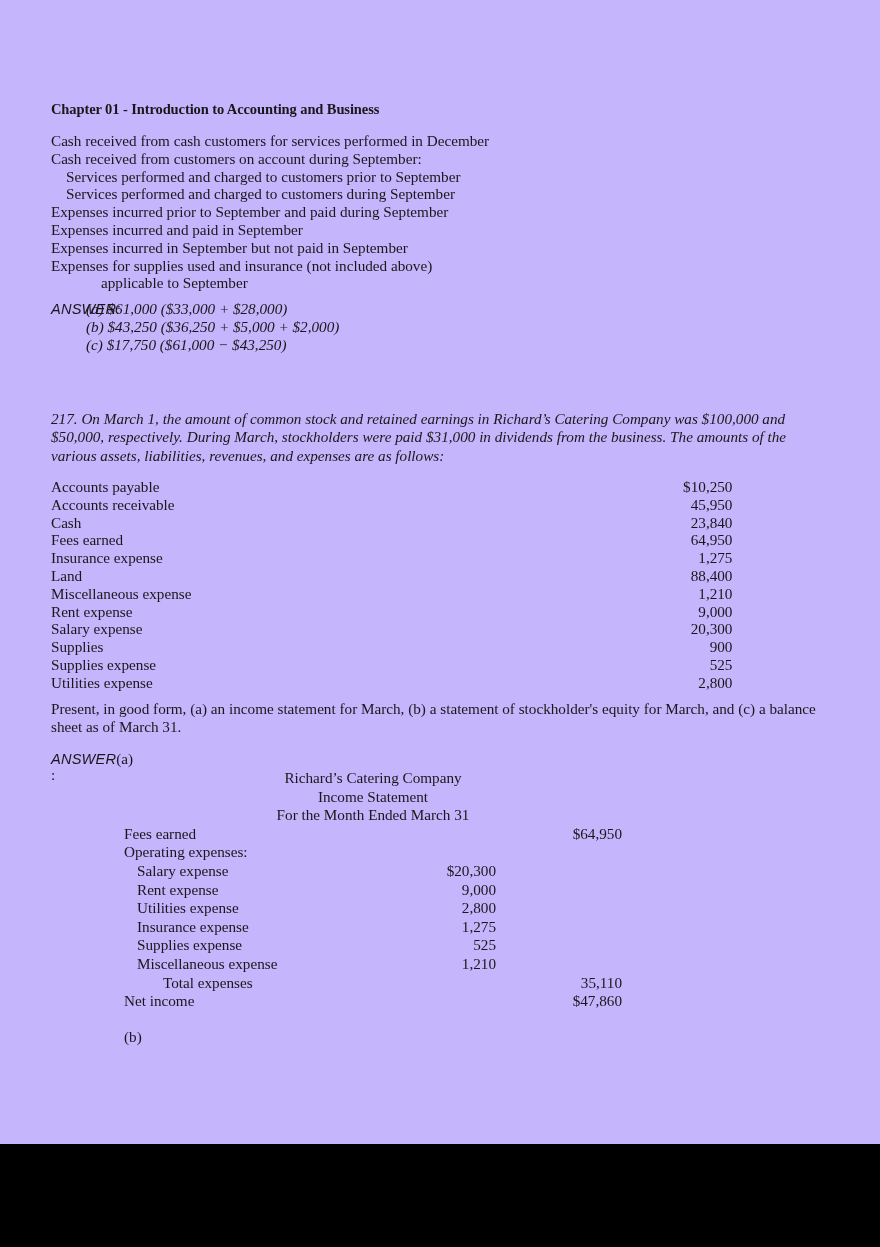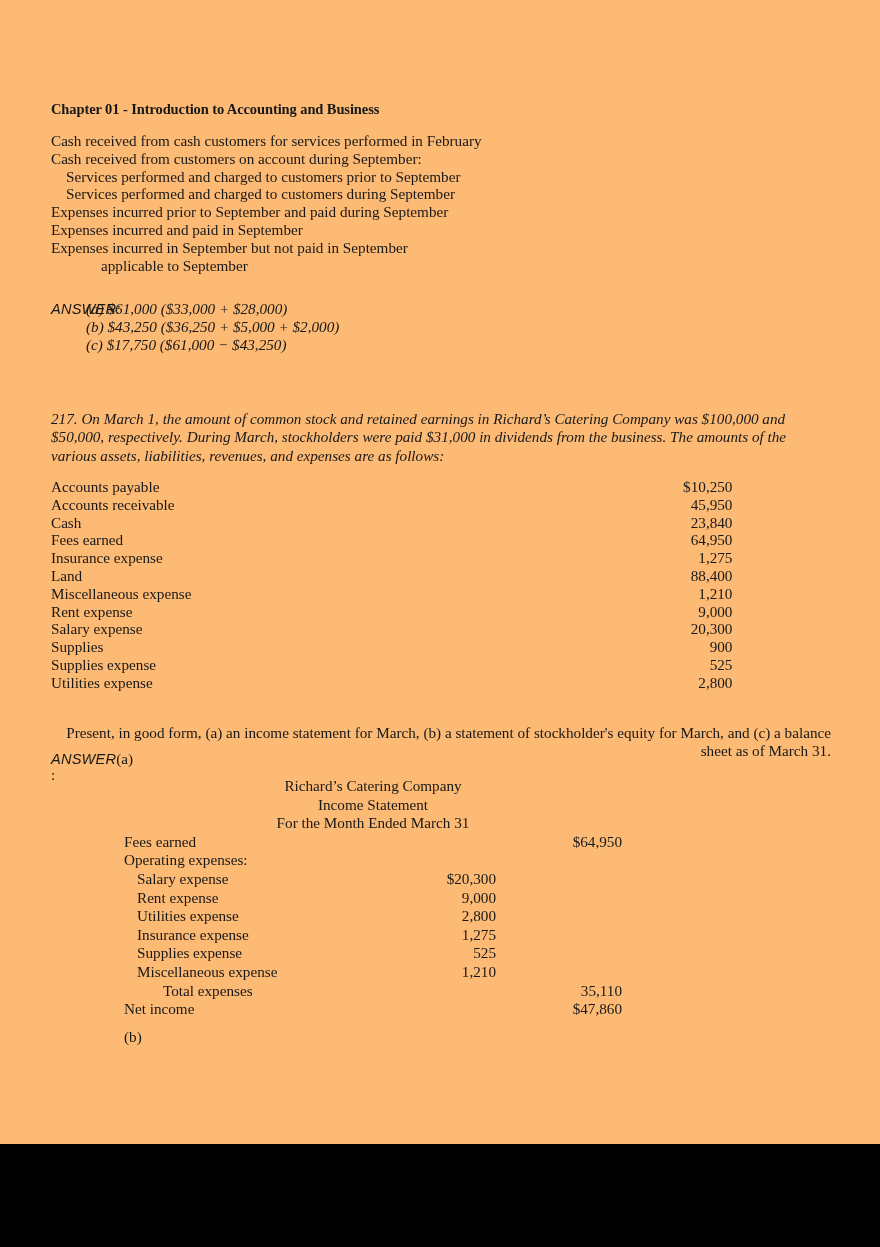--- a/index.html
+++ b/index.html
@@ -15,21 +15,21 @@
     font-family: "Liberation Serif", "DejaVu Serif", serif;
     color: #181818;
     -webkit-font-smoothing: antialiased;
   }
 
   .page {
     position: absolute;
     left: 0; top: 0;
     width: 880px;
     height: 1144px;
-    background: #fdba74;
+    background: #c4b5fd;
   }
 
   .bottom-bar {
     position: absolute;
     left: 0;
     top: 1144px;
     width: 880px;
     height: 103px;
     background: #000000;
   }
@@ -113,42 +113,42 @@
     right: 126px;
     width: 110px;
     text-align: right;
   }
   .stmt .col2 {            
     position: absolute;
     right: 0px;
     width: 110px;
     text-align: right;
   }
-  .stmt-wrap { width: 498px; position: relative; margin-top: 8px; }
+  .stmt-wrap { width: 498px; position: relative; }
   .pad1 { padding-left: 13px; }
   .pad2 { padding-left: 39px; }
 
   .label-b {
     position: absolute;
     left: 124px;
     font-size: 15.2px;
     line-height: 17.8px;
   }
 </style>
 </head>
 <body>
 
 <div class="page">
 
   <div class="chapter-head">Chapter 01 - Introduction to Accounting and Business</div>
 
   <div class="block tbl1" style="top:132px;">
 
     <div class="row">
-      <span class="lbl">Cash received from cash customers for services performed in February</span>
+      <span class="lbl">Cash received from cash customers for services performed in December</span>
       
     </div>
 
     <div class="row">
       <span class="lbl">Cash received from customers on account during September:</span>
       <span class="amt"></span>
     </div>
 
     <div class="row">
       <span class="lbl indent1">Services performed and charged to customers prior to September</span>
@@ -168,20 +168,24 @@
     <div class="row">
       <span class="lbl">Expenses incurred and paid in September</span>
       
     </div>
 
     <div class="row">
       <span class="lbl">Expenses incurred in September but not paid in September</span>
       
     </div>
 
+    <div class="row">
+      <span class="lbl">Expenses for supplies used and insurance (not included above)</span>
+      <span class="amt"></span>
+    </div>
 
     <div class="row">
       <span class="lbl indent-sm">applicable to September</span>
       
     </div>
 
   </div>
 
   <div class="block" style="top:300px;">
     <div class="row">
@@ -243,21 +247,21 @@
       <span class="lbl">Supplies expense</span>
       <span class="amt">525</span>
     </div>
     <div class="row">
       <span class="lbl">Utilities expense</span>
       <span class="amt">2,800</span>
     </div>
 
   </div>
 
-  <div class="para" style="top:724px;text-align:right;">Present, in good form, (a) an income statement for March, (b) a statement of stockholder's equity for March, and (c) a balance sheet as of March 31.</div>
+  <div class="para" style="top:700px;">Present, in good form, (a) an income statement for March, (b) a statement of stockholder's equity for March, and (c) a balance sheet as of March 31.</div>
 
   <div class="block" style="top:751px;">
     <div class="row" style="height:16px;line-height:16px;">
       <span class="answer-word">ANSWER</span><span style="font-size:15.2px;">(a)</span>
     </div>
     <div class="row" style="height:16px;line-height:16px;">
       <span style="font-size:15.2px;">:</span>
     </div>
   </div>
 

